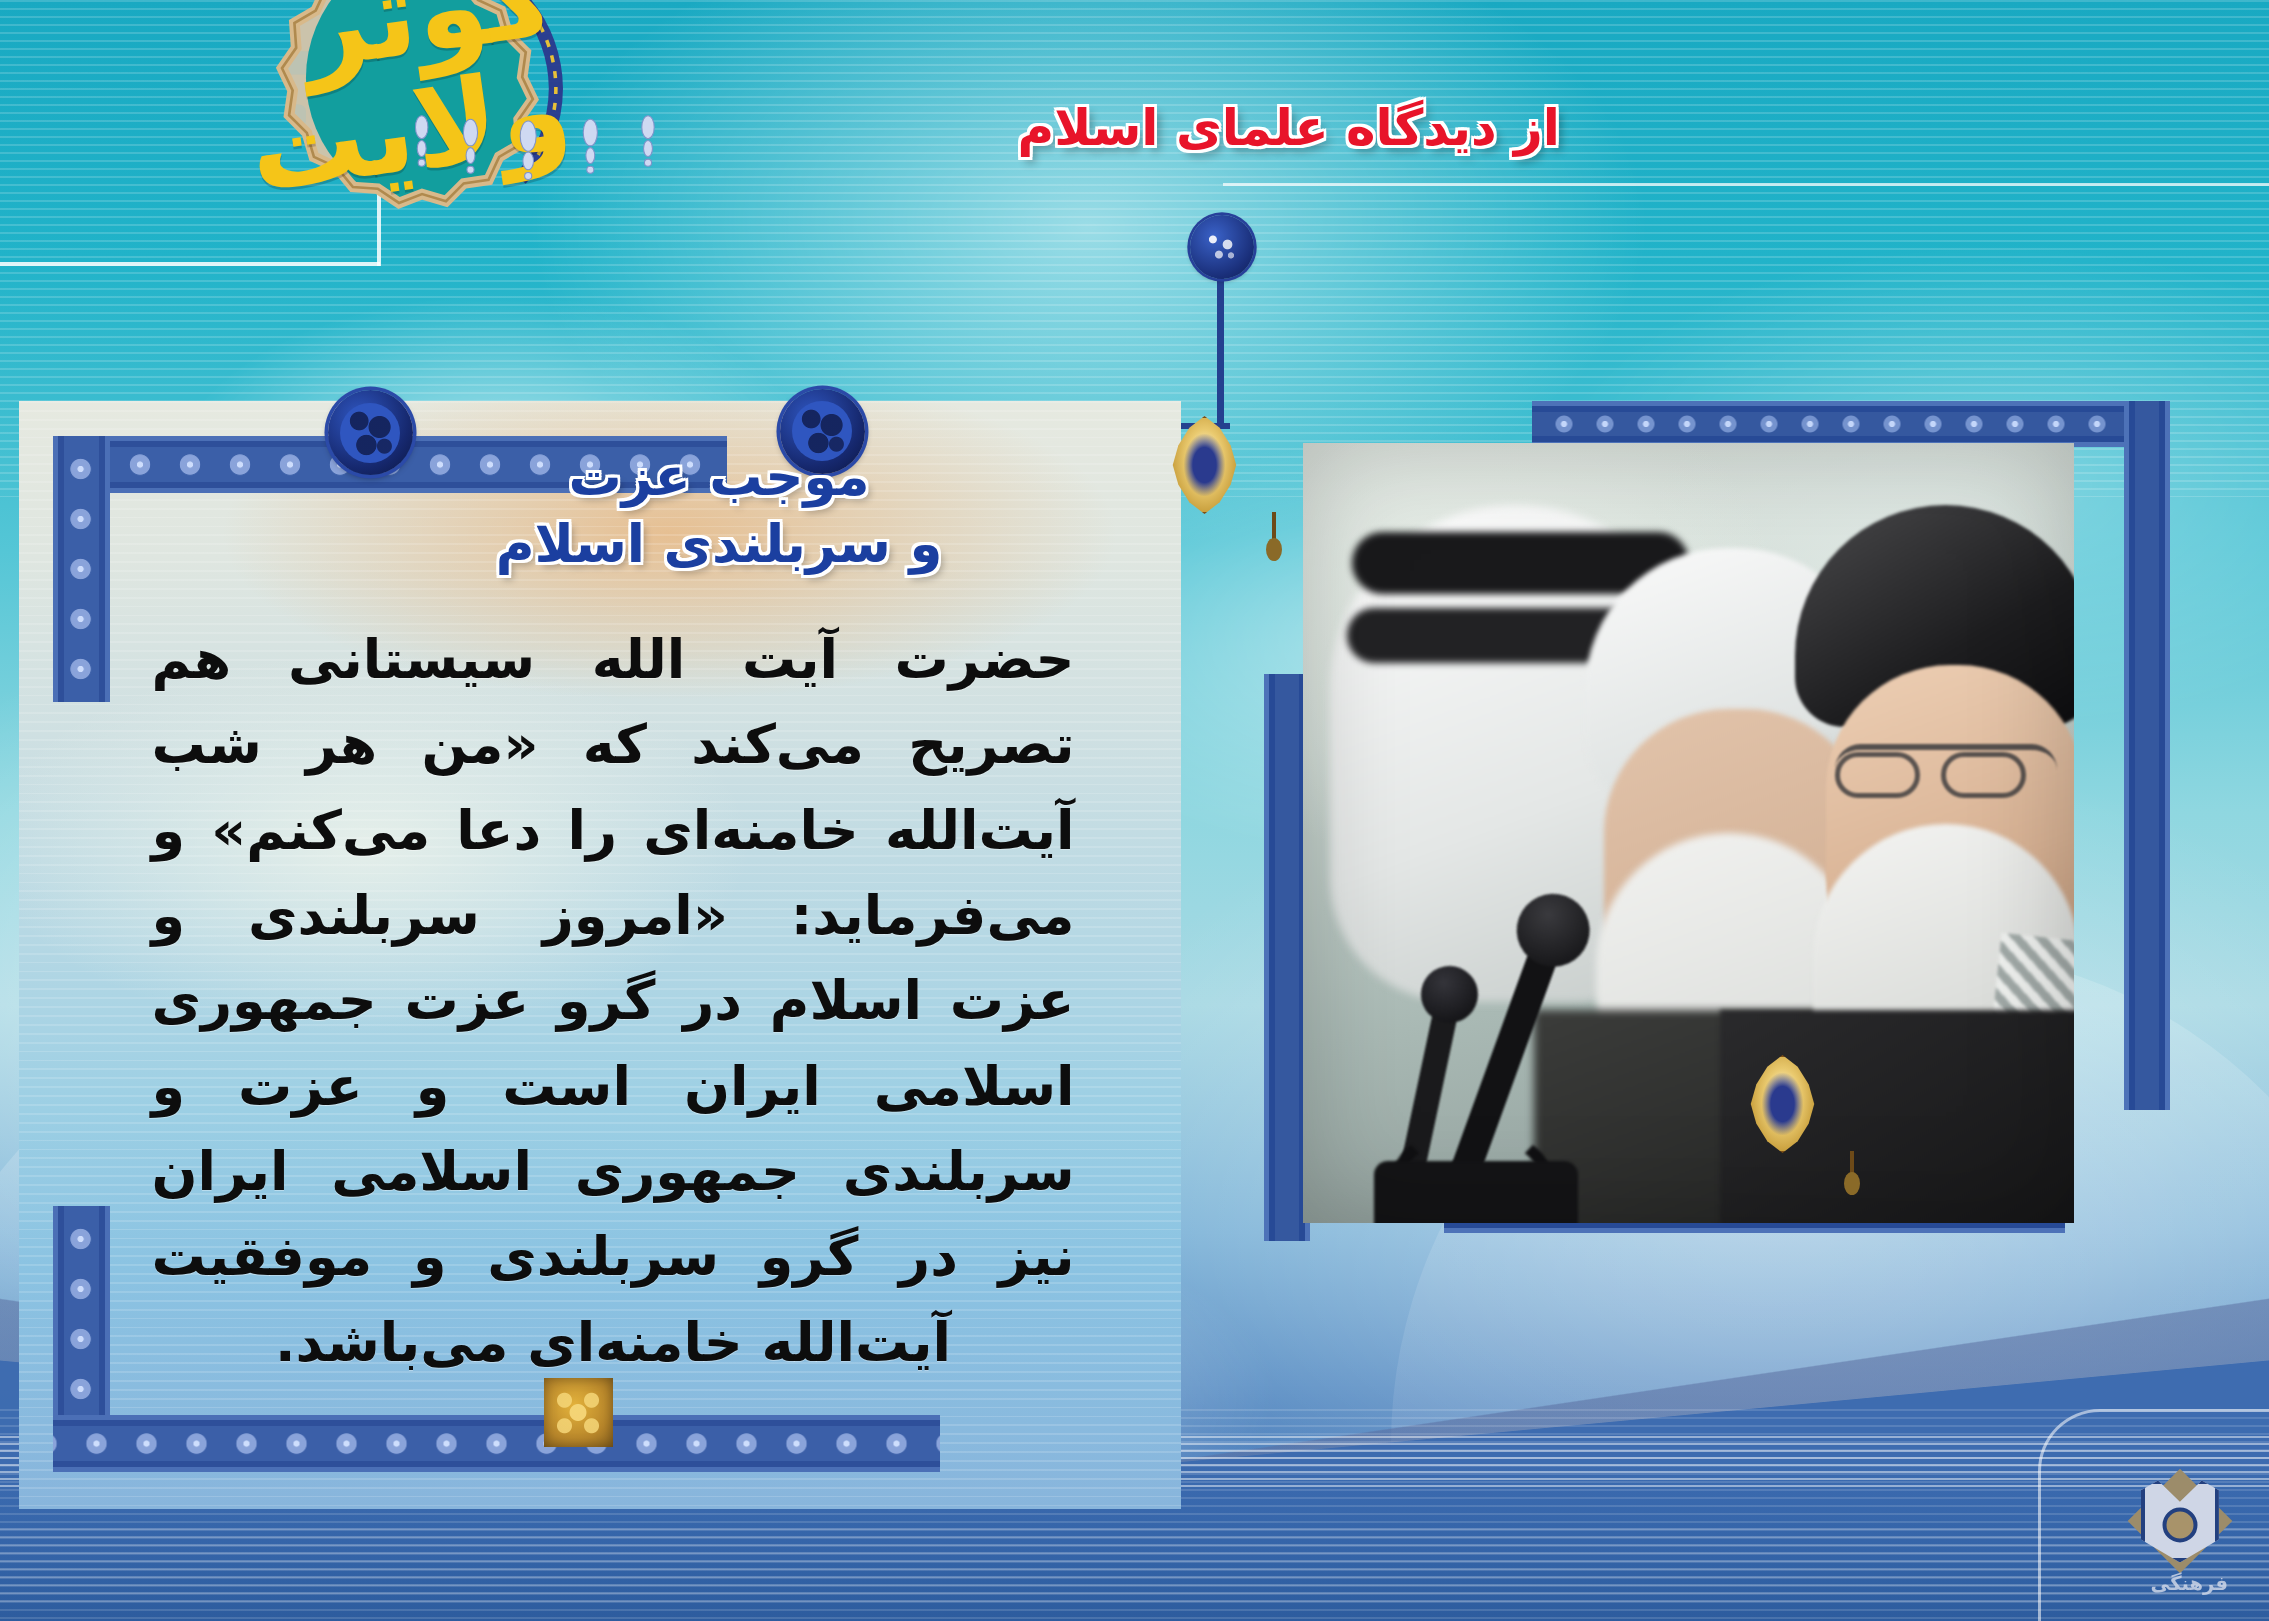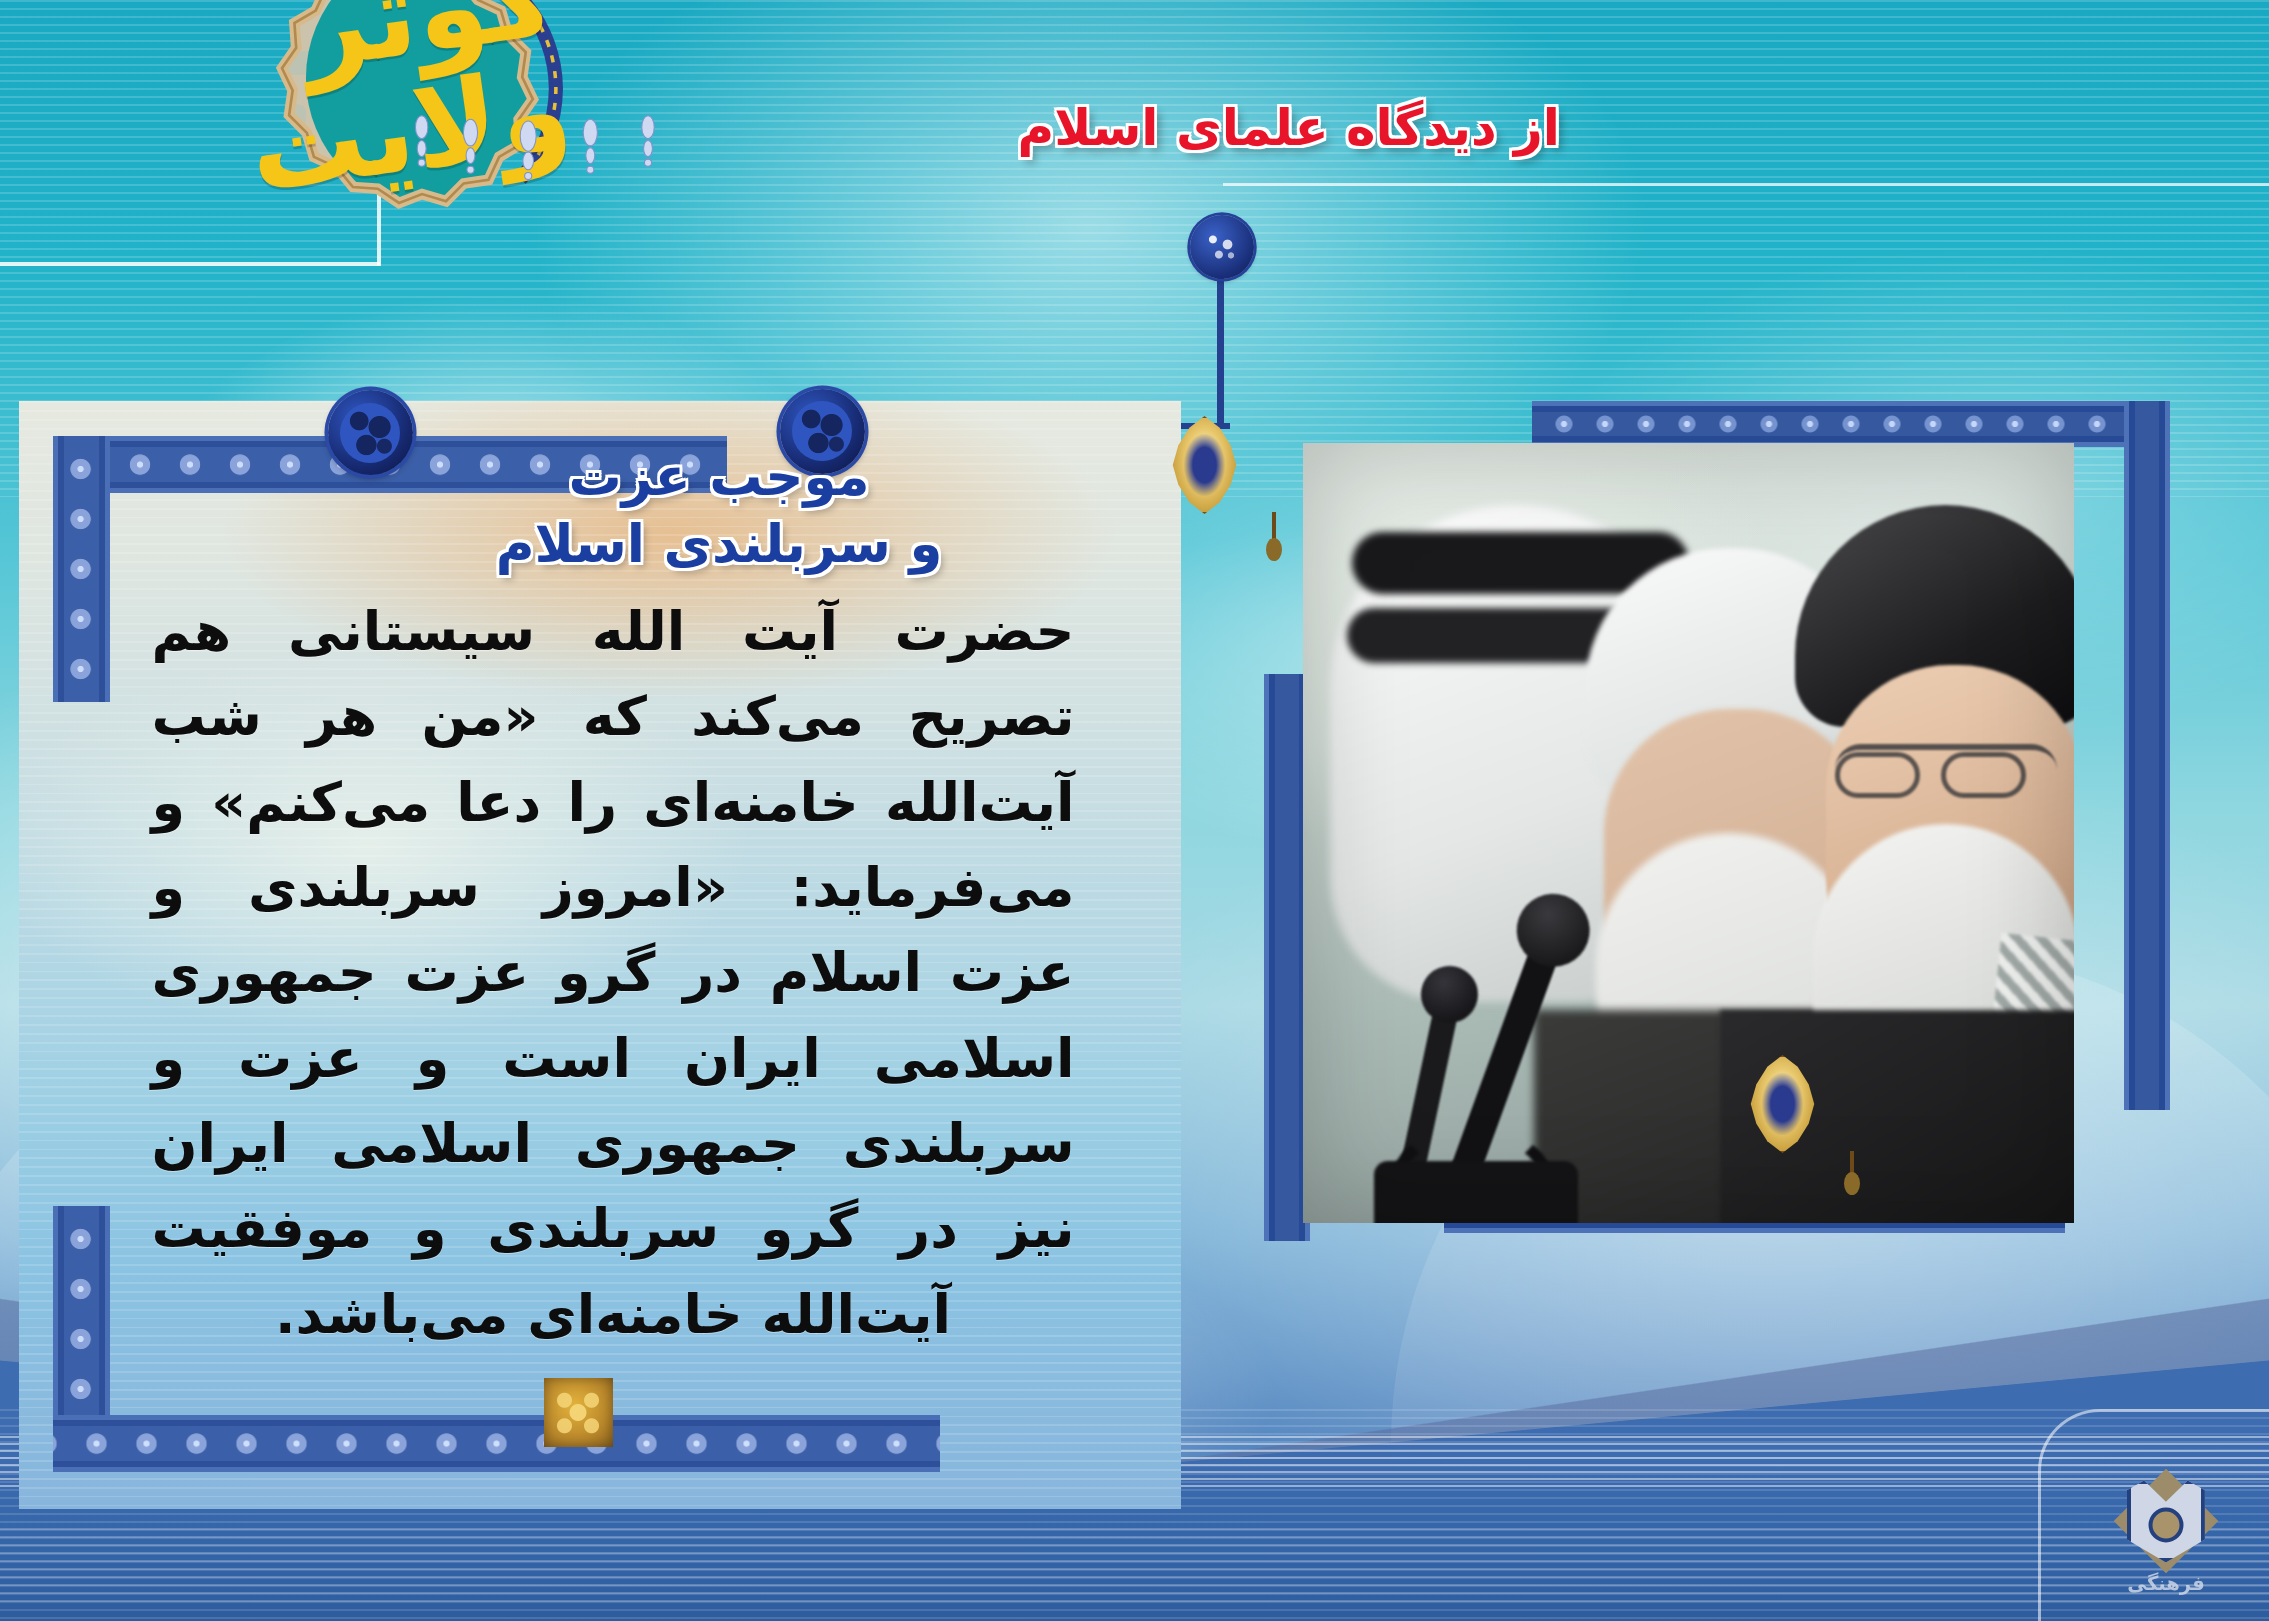--- a/index.html
+++ b/index.html
@@ -145,21 +145,21 @@
   .panel-title{
     position:absolute;right:80px;top:43px;width:763px;text-align:center;
     color:#1b3fa0;font-size:53px;font-weight:bold;line-height:1.26;
     text-shadow:-2.7px 0 0 #fff,2.7px 0 0 #fff,0 -2.7px 0 #fff,0 2.7px 0 #fff,
                 -2.7px -2.7px 0 #fff,2.7px -2.7px 0 #fff,-2.7px 2.7px 0 #fff,2.7px 2.7px 0 #fff,
                 4.4px 5.3px 7px rgba(0,0,0,.25);
   }
 
   
   .body-text{
-    position:absolute;right:106px;left:133px;top:188px;
+    position:absolute;right:106px;left:133px;top:216px;
     color:#0d0d0d;font-size:54px;font-weight:bold;line-height:1.58;
     text-align:justify;text-align-last:center;
     text-shadow:0 0.9px 0 rgba(255,255,255,.35);
   }
   .source-line{
     position:absolute;right:124px;left:142px;top:947px;text-align:center;
     color:#121a28;font-size:20.4px;font-family:"DejaVu Serif","Liberation Serif",serif;
     direction:ltr;font-weight:bold;
   }
   .corner-orn{position:absolute;left:525px;bottom:62px;width:69px;height:69px;
@@ -263,21 +263,21 @@
     box-shadow:0 -1.8px 7px rgba(0,0,0,.15);
   }
   .pagebadge::before{content:"";position:absolute;left:50%;transform:translateX(-50%);
     top:-35px;width:66px;height:66px;background:#16a5ae;
     border-radius:50% 50% 44% 44%;clip-path:polygon(50% 0,100% 58%,78% 100%,22% 100%,0 58%);}
   .pagenum{color:#fff;font-size:76px;font-weight:bold;line-height:1;
     transform:translateY(16px);}
 
   
   .brand{position:absolute;right:41px;bottom:26.6px;width:124px;height:133px;
-    display:flex;flex-direction:column;align-items:center;justify-content:flex-end;}
+    display:flex;flex-direction:column;justify-content:flex-end;}
   .brand-mark{position:relative;width:96px;height:92px;}
   .brand-diamond{position:absolute;left:50%;top:50%;transform:translate(-50%,-50%) rotate(45deg);
     width:74px;height:74px;background:#9c8c6a;}
   .brand-book{position:absolute;left:8.9px;top:5.3px;width:78px;height:82px;
     background:#cfd6e6;border:4.4px solid #23407f;
     clip-path:polygon(0 12%,22% 0,50% 26%,78% 0,100% 12%,100% 72%,50% 100%,0 72%);}
   .brand-dot{position:absolute;left:50%;top:54%;transform:translate(-50%,-50%);
     width:35px;height:35px;border-radius:50%;background:#a8936a;border:4.4px solid #23407f;}
   .brand-script{margin-top:5.3px;color:#cdd6e8;font-size:19.5px;font-weight:bold;opacity:.85;}
   .brand-corner{position:absolute;right:0;bottom:0;width:231px;height:213px;

